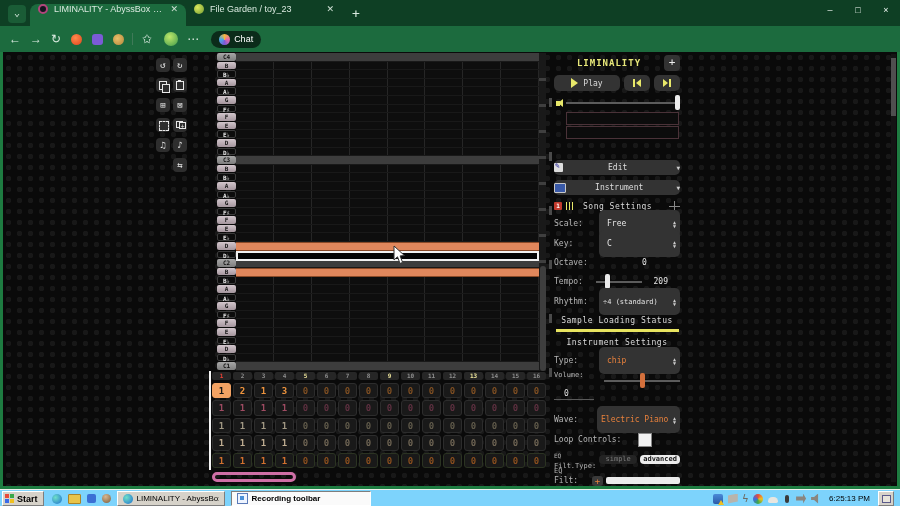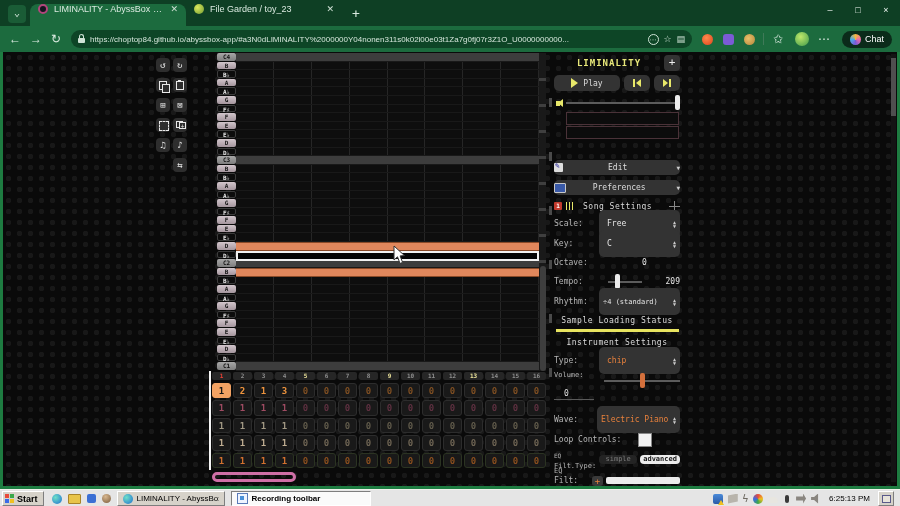--- a/index.html
+++ b/index.html
@@ -119,21 +119,21 @@
   .chkbox{width:14px;height:14px;background:#f2f2f2;border:1px solid #888;box-sizing:border-box;}
   .fbtn{height:9px;font-size:7px;line-height:9px;text-align:center;border-radius:4px;}
   .fbtn.simple{background:#242424;color:#7e7e7e;width:42px;}
   .fbtn.advanced{background:#ececec;color:#141414;width:44px;font-weight:bold;}
   .pluso{width:11px;height:10px;background:#3a3a3a;border-radius:3px;color:#e8813c;font-size:9px;line-height:10px;text-align:center;}
   .filtbar{flex:1;height:7px;background:#ececec;border-radius:2px;margin-left:3px;}
   .sbdash{position:absolute;left:546px;width:3px;height:9px;background:#4a4a4a;}
   #pagesb{position:absolute;left:888px;top:2px;width:5px;height:428px;background:#141414;}
   #pagesbthumb{position:absolute;left:0;top:4px;width:5px;height:58px;background:#4f4f4f;}
   
-  .taskbar{position:absolute;left:0;top:489px;width:900px;height:17px;background:#e5e5e5;border-top:1px solid #f4f2ee;display:flex;align-items:center;font-family:"Liberation Sans",sans-serif;}
+  .taskbar{position:absolute;left:0;top:489px;width:900px;height:17px;background:#7dd3fc;border-top:1px solid #f4f2ee;display:flex;align-items:center;font-family:"Liberation Sans",sans-serif;}
   .raised{border-top:1px solid #fff;border-left:1px solid #fff;border-right:1px solid #7e7e7e;border-bottom:1px solid #7e7e7e;background:#d6d2c9;}
   .startbtn{display:flex;align-items:center;gap:3px;height:13px;margin-left:2px;padding:0 5px 0 2px;font-size:9px;font-weight:bold;color:#000;}
   .winflag{width:9px;height:9px;display:grid;grid-template-columns:4px 4px;gap:1px;}
   .winflag i{display:block;width:4px;height:4px;}
   .ql{display:flex;align-items:center;gap:6px;margin-left:8px;}
   .qlic{width:10px;height:10px;border-radius:50%;}
   .ql-edge{background:radial-gradient(circle at 35% 35%,#6ee0c8,#1f6fd0);}
   .ql-folder{width:11px;height:8px;background:#e8c44a;border-radius:1px;border:1px solid #a8842a;}
   .ql-app{width:9px;height:9px;border-radius:2px;background:#3b6fd4;}
   .ql-user{width:9px;height:9px;border-radius:50%;background:radial-gradient(circle at 40% 30%,#d8b890,#7a5a3a);}
@@ -178,27 +178,20 @@
       <span class="winbtn">–</span>
       <span class="winbtn">□</span>
       <span class="winbtn">×</span>
     </div>
   </div>
 
   <div class="navbar">
     <span class="navbtn">←</span>
     <span class="navbtn">→</span>
     <span class="navbtn">↻</span>
-    <div class="urlpill">
-      <span class="lock"></span>
-      <span class="urltext">https://choptop84.github.io/abyssbox-app/#a3N0dLIMINALITY%2000000Y04nonen311s0k02l00e03t1Za7g0fj07r3Z1O_U0000000000...</span>
-      <span class="circ-ell">⋯</span>
-      <span class="pill-ic">☆</span>
-      <span class="pill-ic">▤</span>
-    </div>
     <span class="extic ext-orange"></span>
     <span class="extic ext-shield"></span>
     <span class="extic ext-cookie"></span>
     <span class="sep"></span>
     <span class="navbtn">✩</span>
     <span class="avatar"></span>
     <span class="navbtn">⋯</span>
     <div class="chatpill">
       <span class="chat-ic"></span>
       <span class="chatlabel">Chat</span>
@@ -454,21 +447,21 @@
     <div class="pbox" style="top:60px;"></div>
     <div class="pbox" style="top:74px;"></div>
 
     <div class="menubtn gbtn" style="top:108px;">
       <span class="micon-edit"></span>
       <span class="mlabel">Edit</span>
       <span class="ddarrow">▼</span>
     </div>
     <div class="menubtn gbtn" style="top:128px;">
       <span class="micon-pref"></span>
-      <span class="mlabel">Preferences</span>
+      <span class="mlabel">Instrument</span>
       <span class="ddarrow">▼</span>
     </div>
 
     <div class="sbrow" style="top:148px;height:12px;gap:2px;">
       <span class="ss-icon">1</span>
       <span class="ss-wave"></span>
       <span class="hdr" style="margin-left:8px;">Song Settings</span>
       <span class="movic"></span>
     </div>
 
@@ -489,21 +482,21 @@
         <span class="spin">
               <span>▲</span>
               <span>▼</span>
             </span>
       </div>
     </div>
     <div class="sbrow" style="top:204px;height:13px;">
       <span class="lbl" style="width:55px;">Octave:</span>
       <span class="val" style="flex:1;text-align:center;">0</span>
     </div>
-    <div class="sbrow" style="top:222px;height:15px;gap:12px;">
+    <div class="sbrow" style="top:222px;height:15px;gap:0;">
       <span class="lbl" style="width:42px;">Tempo:</span>
       <div class="track" style="max-width:46px;">
         <span class="handle white" style="left:20%;"></span>
       </div>
       <span class="val" style="width:26px;text-align:right;">209</span>
     </div>
     <div class="sbrow" style="top:242px;height:15px;">
       <span class="lbl" style="width:45px;">Rhythm:</span>
       <div class="selbox" style="flex:1;padding-left:4px;">
         <span class="val" style="font-size:7px;">÷4 (standard)</span>

